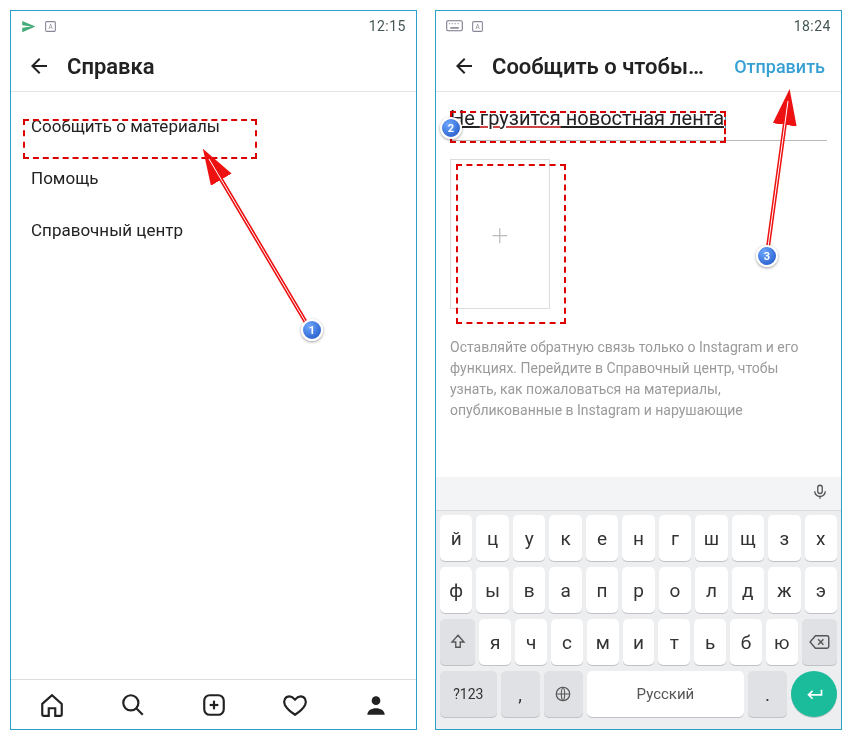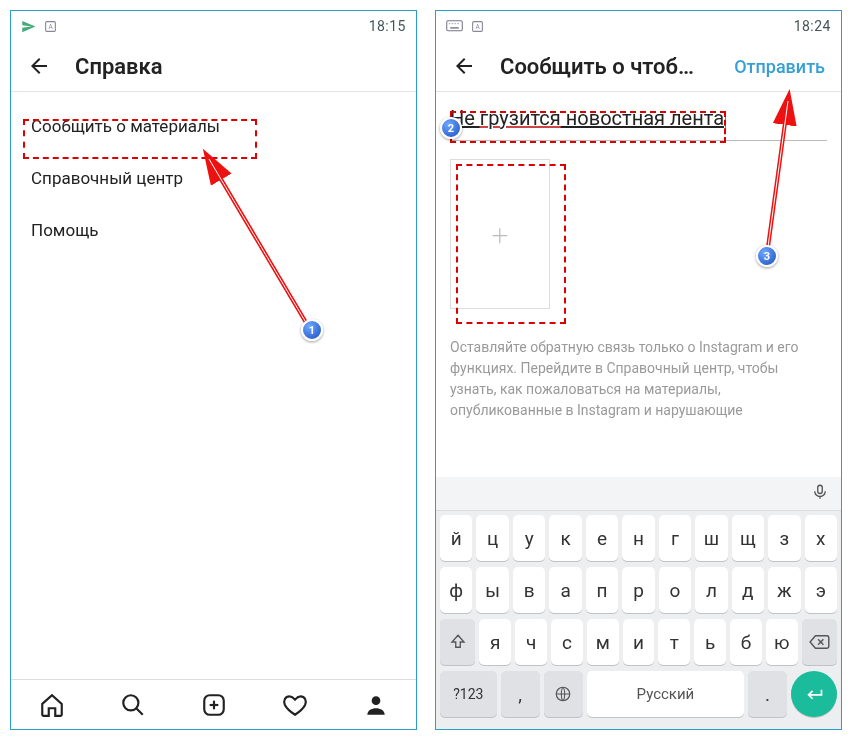--- a/index.html
+++ b/index.html
@@ -34,21 +34,21 @@
   .status-left { display: flex; align-items: center; gap: 8px; }
   .status-icon svg { display: block; }
   .clock { font-weight: 400; letter-spacing: .5px; color:#455; }
 
   
   .app-bar {
     height: 50px;
     display: flex;
     align-items: center;
     padding: 0 16px;
-    gap: 24px;
+    gap: 16px;
   }
   .back-arrow svg { display:block; }
   .app-title { font-size: 22px; font-weight: 600; color: #222; flex:1; white-space:nowrap; overflow:hidden; text-overflow:ellipsis;}
   .app-action { font-size: 18px; font-weight:500; color: #36a0d4; }
 
   .divider { height:1px; background:#e4e4e4; }
 
   
   .menu-list { padding: 8px 0; }
   .menu-item {
@@ -159,38 +159,38 @@
             <path d="M2 21l21-9L2 3v7l15 2-15 2z" fill="#4a7"></path>
           </svg>
       </span>
       <span class="status-icon">
         <svg width="13" height="13" viewBox="0 0 24 24">
             <rect x="3" y="3" width="18" height="18" rx="2" fill="none" stroke="#889" stroke-width="2"></rect>
             <text x="12" y="17" font-size="12" text-anchor="middle" fill="#889">A</text>
           </svg>
       </span>
     </div>
-    <span class="clock">18:15</span>
+    <span class="clock">12:15</span>
   </div>
 
   <div class="app-bar">
     <span class="back-arrow">
       <svg width="24" height="24" viewBox="0 0 24 24">
           <path d="M20 11H7.8l5.6-5.6L12 4l-8 8 8 8 1.4-1.4L7.8 13H20z" fill="#222"></path>
         </svg>
     </span>
     <span class="app-title">Справка</span>
   </div>
 
   <div class="divider"></div>
 
   <div class="menu-list">
     <div class="menu-item">Сообщить  о материалы</div>
+    <div class="menu-item">Помощь</div>
     <div class="menu-item">Справочный центр</div>
-    <div class="menu-item">Помощь</div>
   </div>
 
   <div class="highlight-box" style="left:12px; top:108px; width:234px; height:40px;"></div>
 
   <svg class="arrow" style="left:150px; top:130px;" width="180" height="220">
     <defs>
         <marker id="ah1" markerWidth="10" markerHeight="10" refX="6" refY="3" orient="auto">
           <path d="M0,0 L0,6 L9,3 z" fill="#e11"></path>
         </marker>
       </defs>

